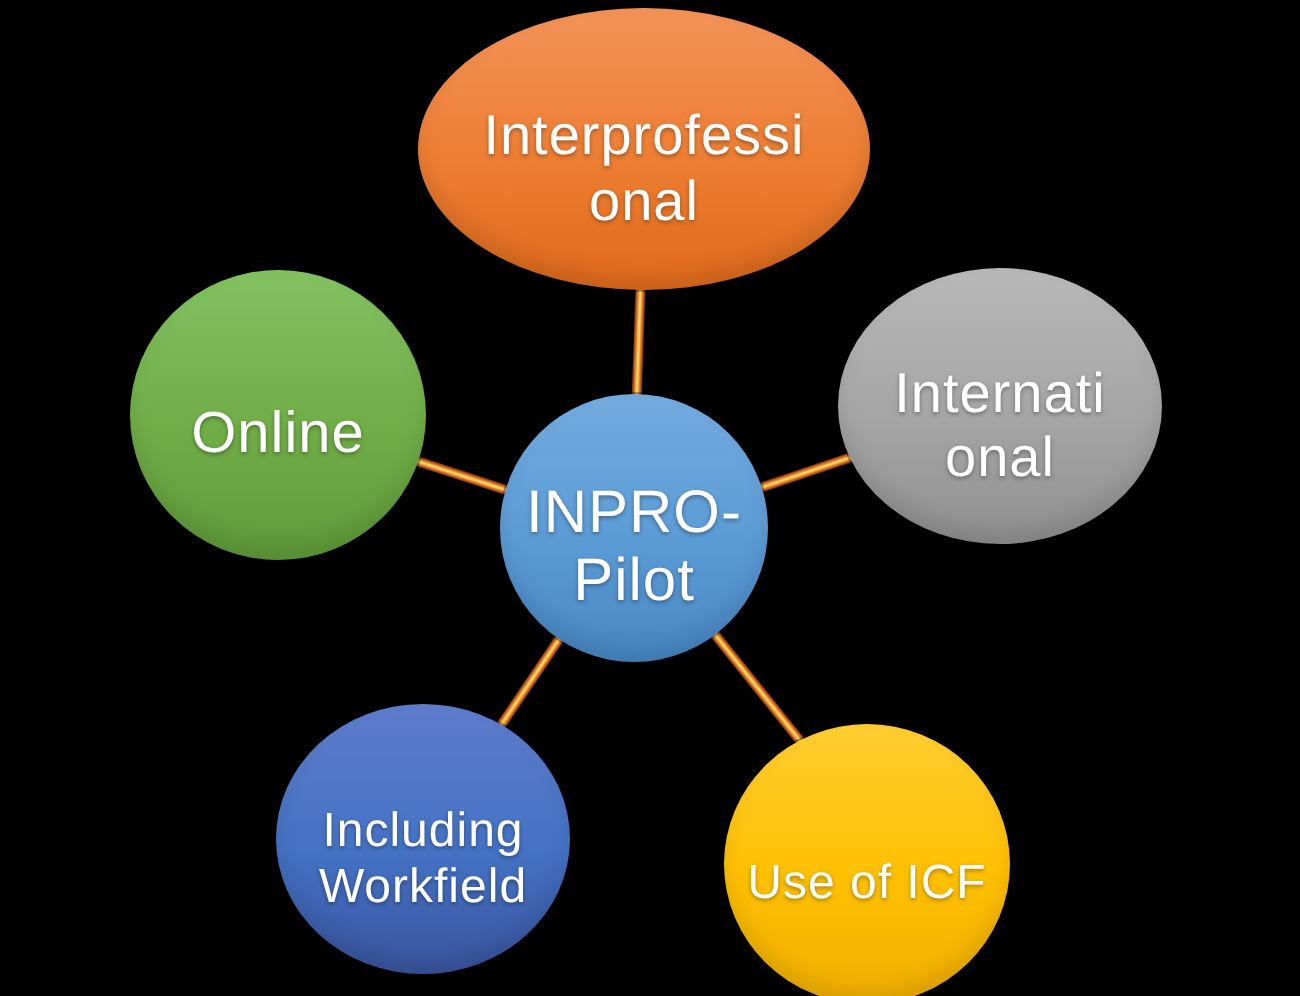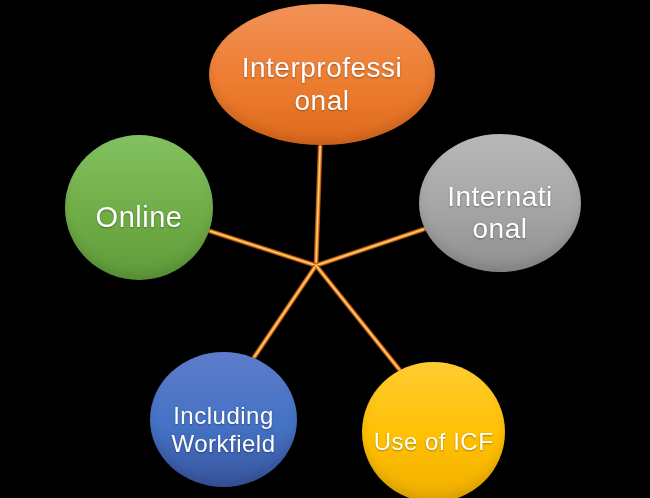--- a/index.html
+++ b/index.html
@@ -82,21 +82,21 @@
   .node--left .node__label { font-size: 29px; }
 
   .node--right {
     left: 419px; top: 134px; width: 162px; height: 138px;
     background: linear-gradient(180deg, #b8b8b8 0%, #a5a5a5 55%, #8f8f8f 100%);
     justify-content: center;
   }
   .node--right .node__label { font-size: 28px; }
 
   .node--bottom-left {
-    left: 150px; top: 352px; width: 147px; height: 135px;
+    left: 138px; top: 352px; width: 147px; height: 135px;
     background: linear-gradient(180deg, #5e7ccb 0%, #4472c4 55%, #39549e 100%);
   }
   .node--bottom-left .node__label { font-size: 24px; }
 
   .node--bottom-right {
     left: 362px; top: 362px; width: 143px; height: 140px;
     background: linear-gradient(180deg, #ffcd32 0%, #ffc000 55%, #efae00 100%);
   }
   .node--bottom-right .node__label { font-size: 24px; }
 </style>
@@ -127,14 +127,18 @@
 
   <div class="node node--bottom-left">
     <span class="node__label">Including
 Workfield</span>
   </div>
 
   <div class="node node--left">
     <span class="node__label">Online</span>
   </div>
 
+  <div class="node node--center">
+    <span class="node__label">INPRO-
+Pilot</span>
+  </div>
 
 </div>
 
 </body></html>

